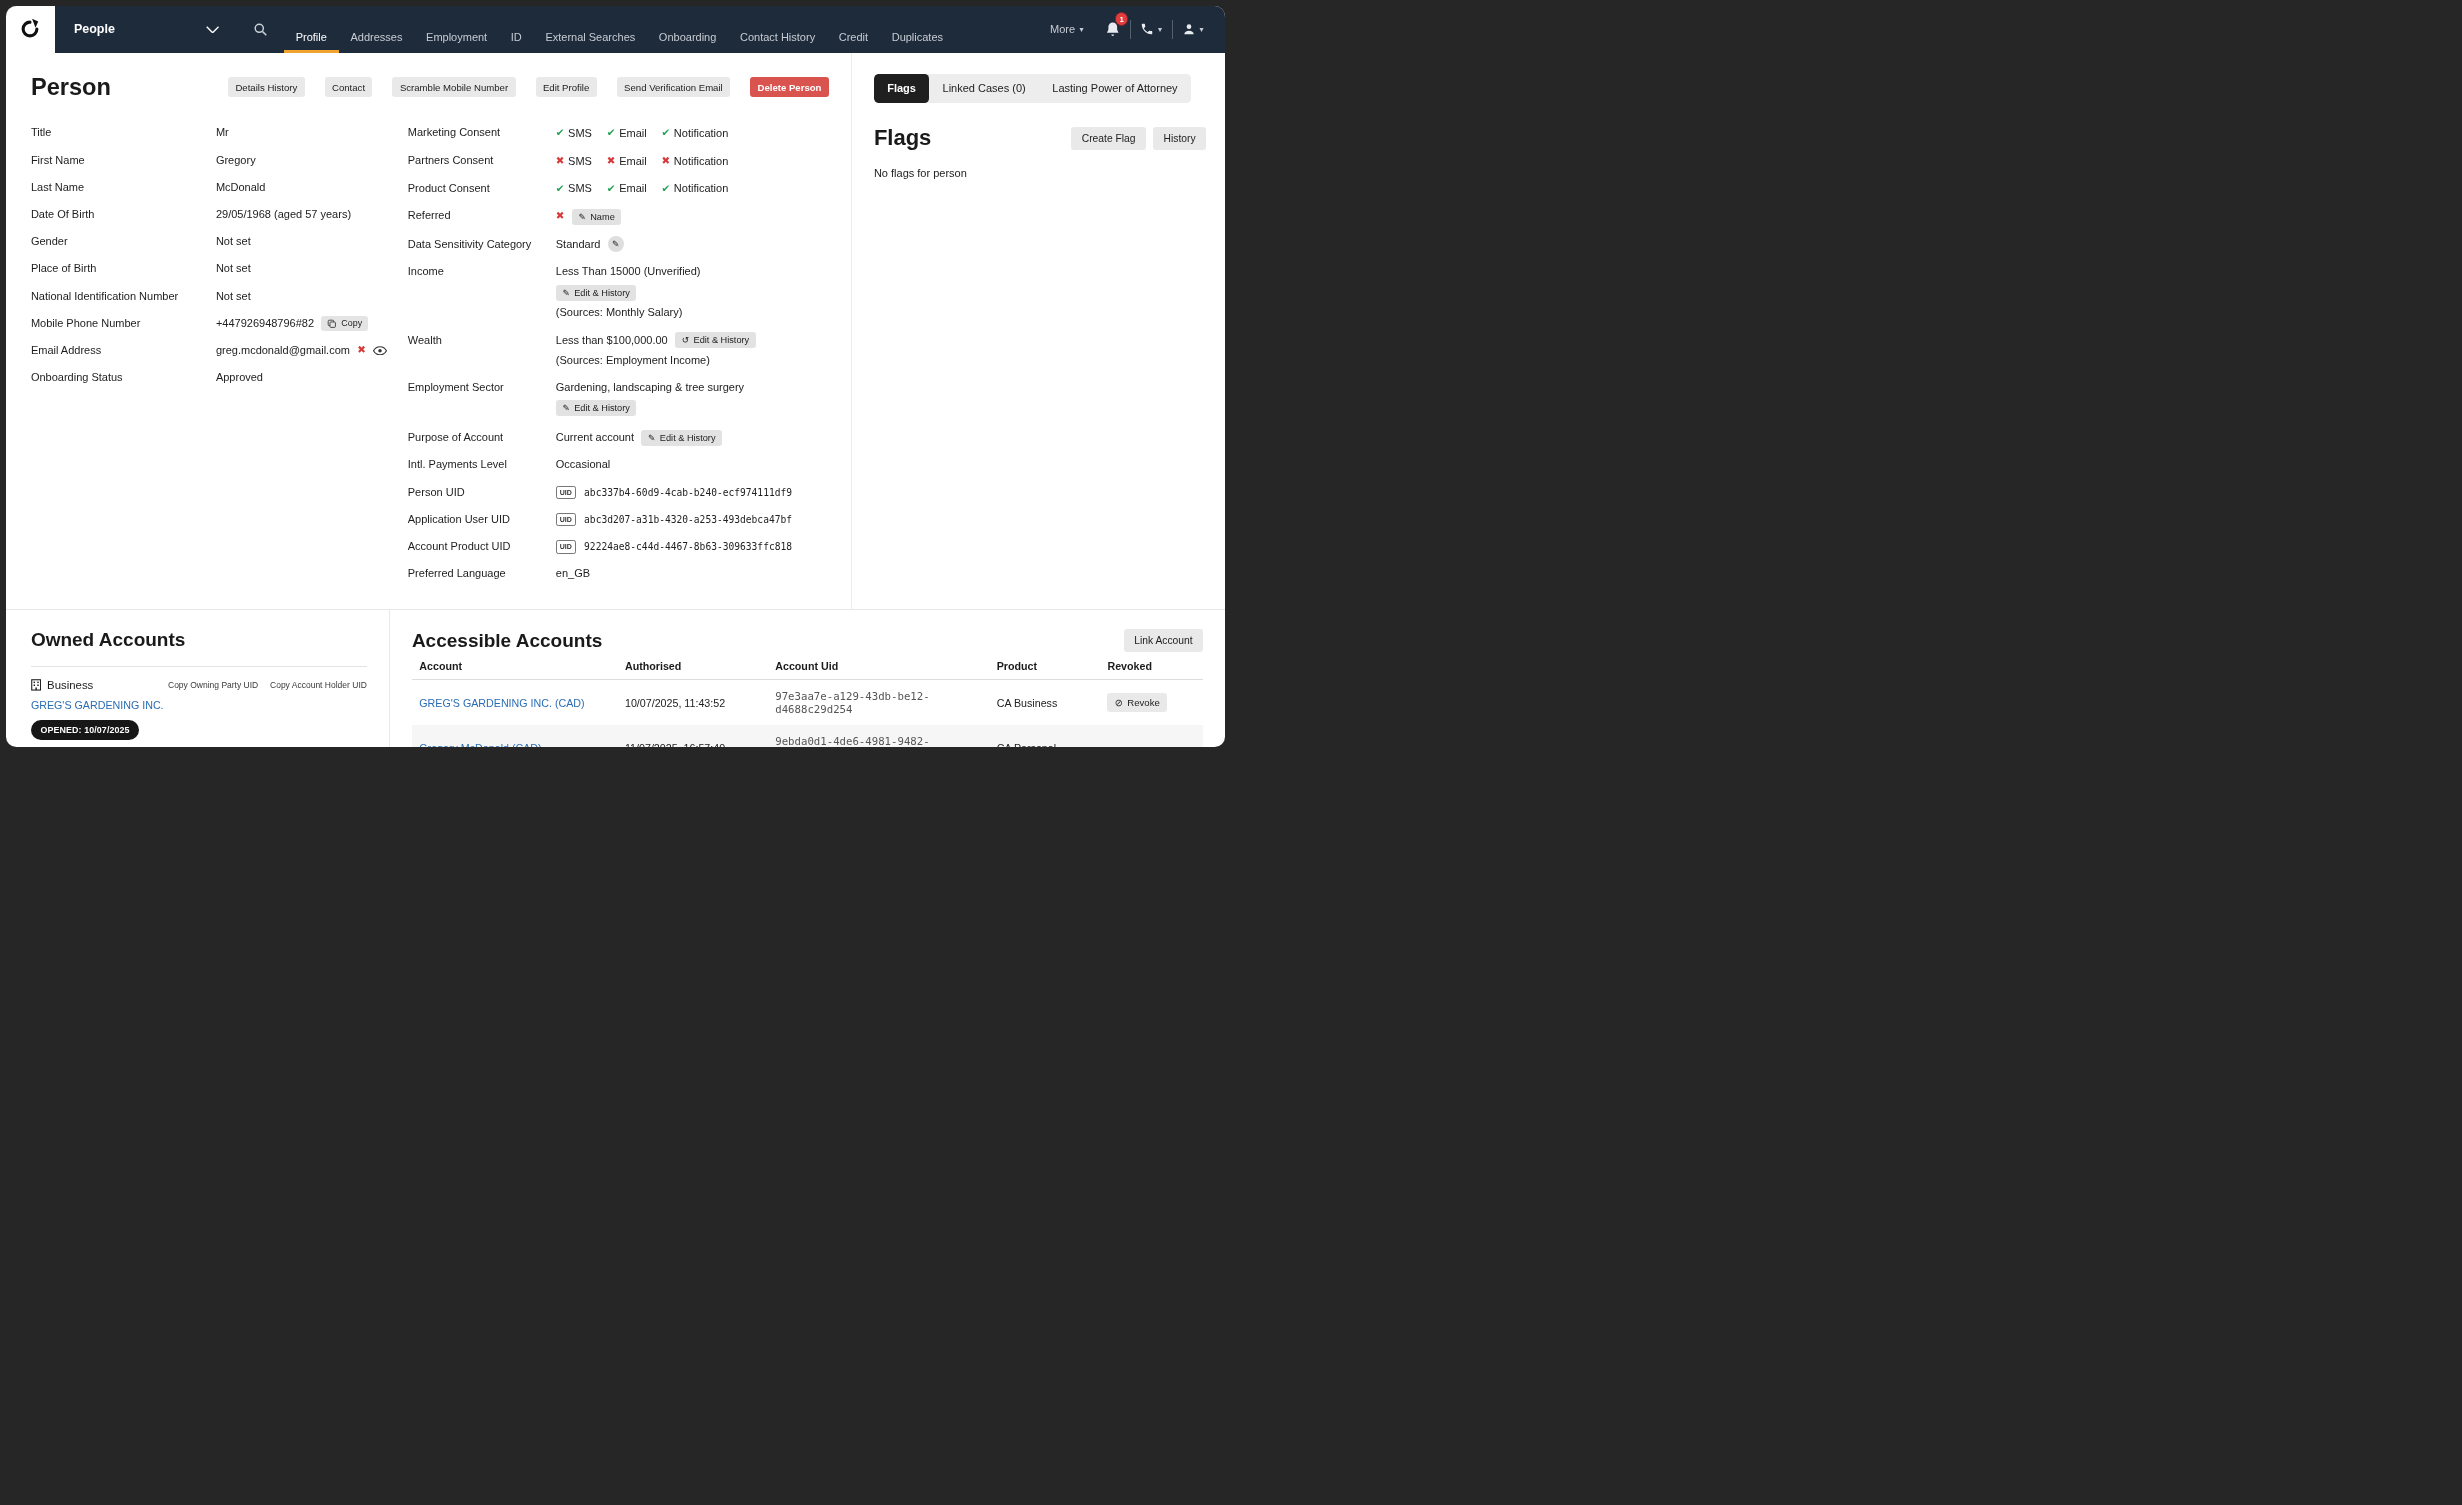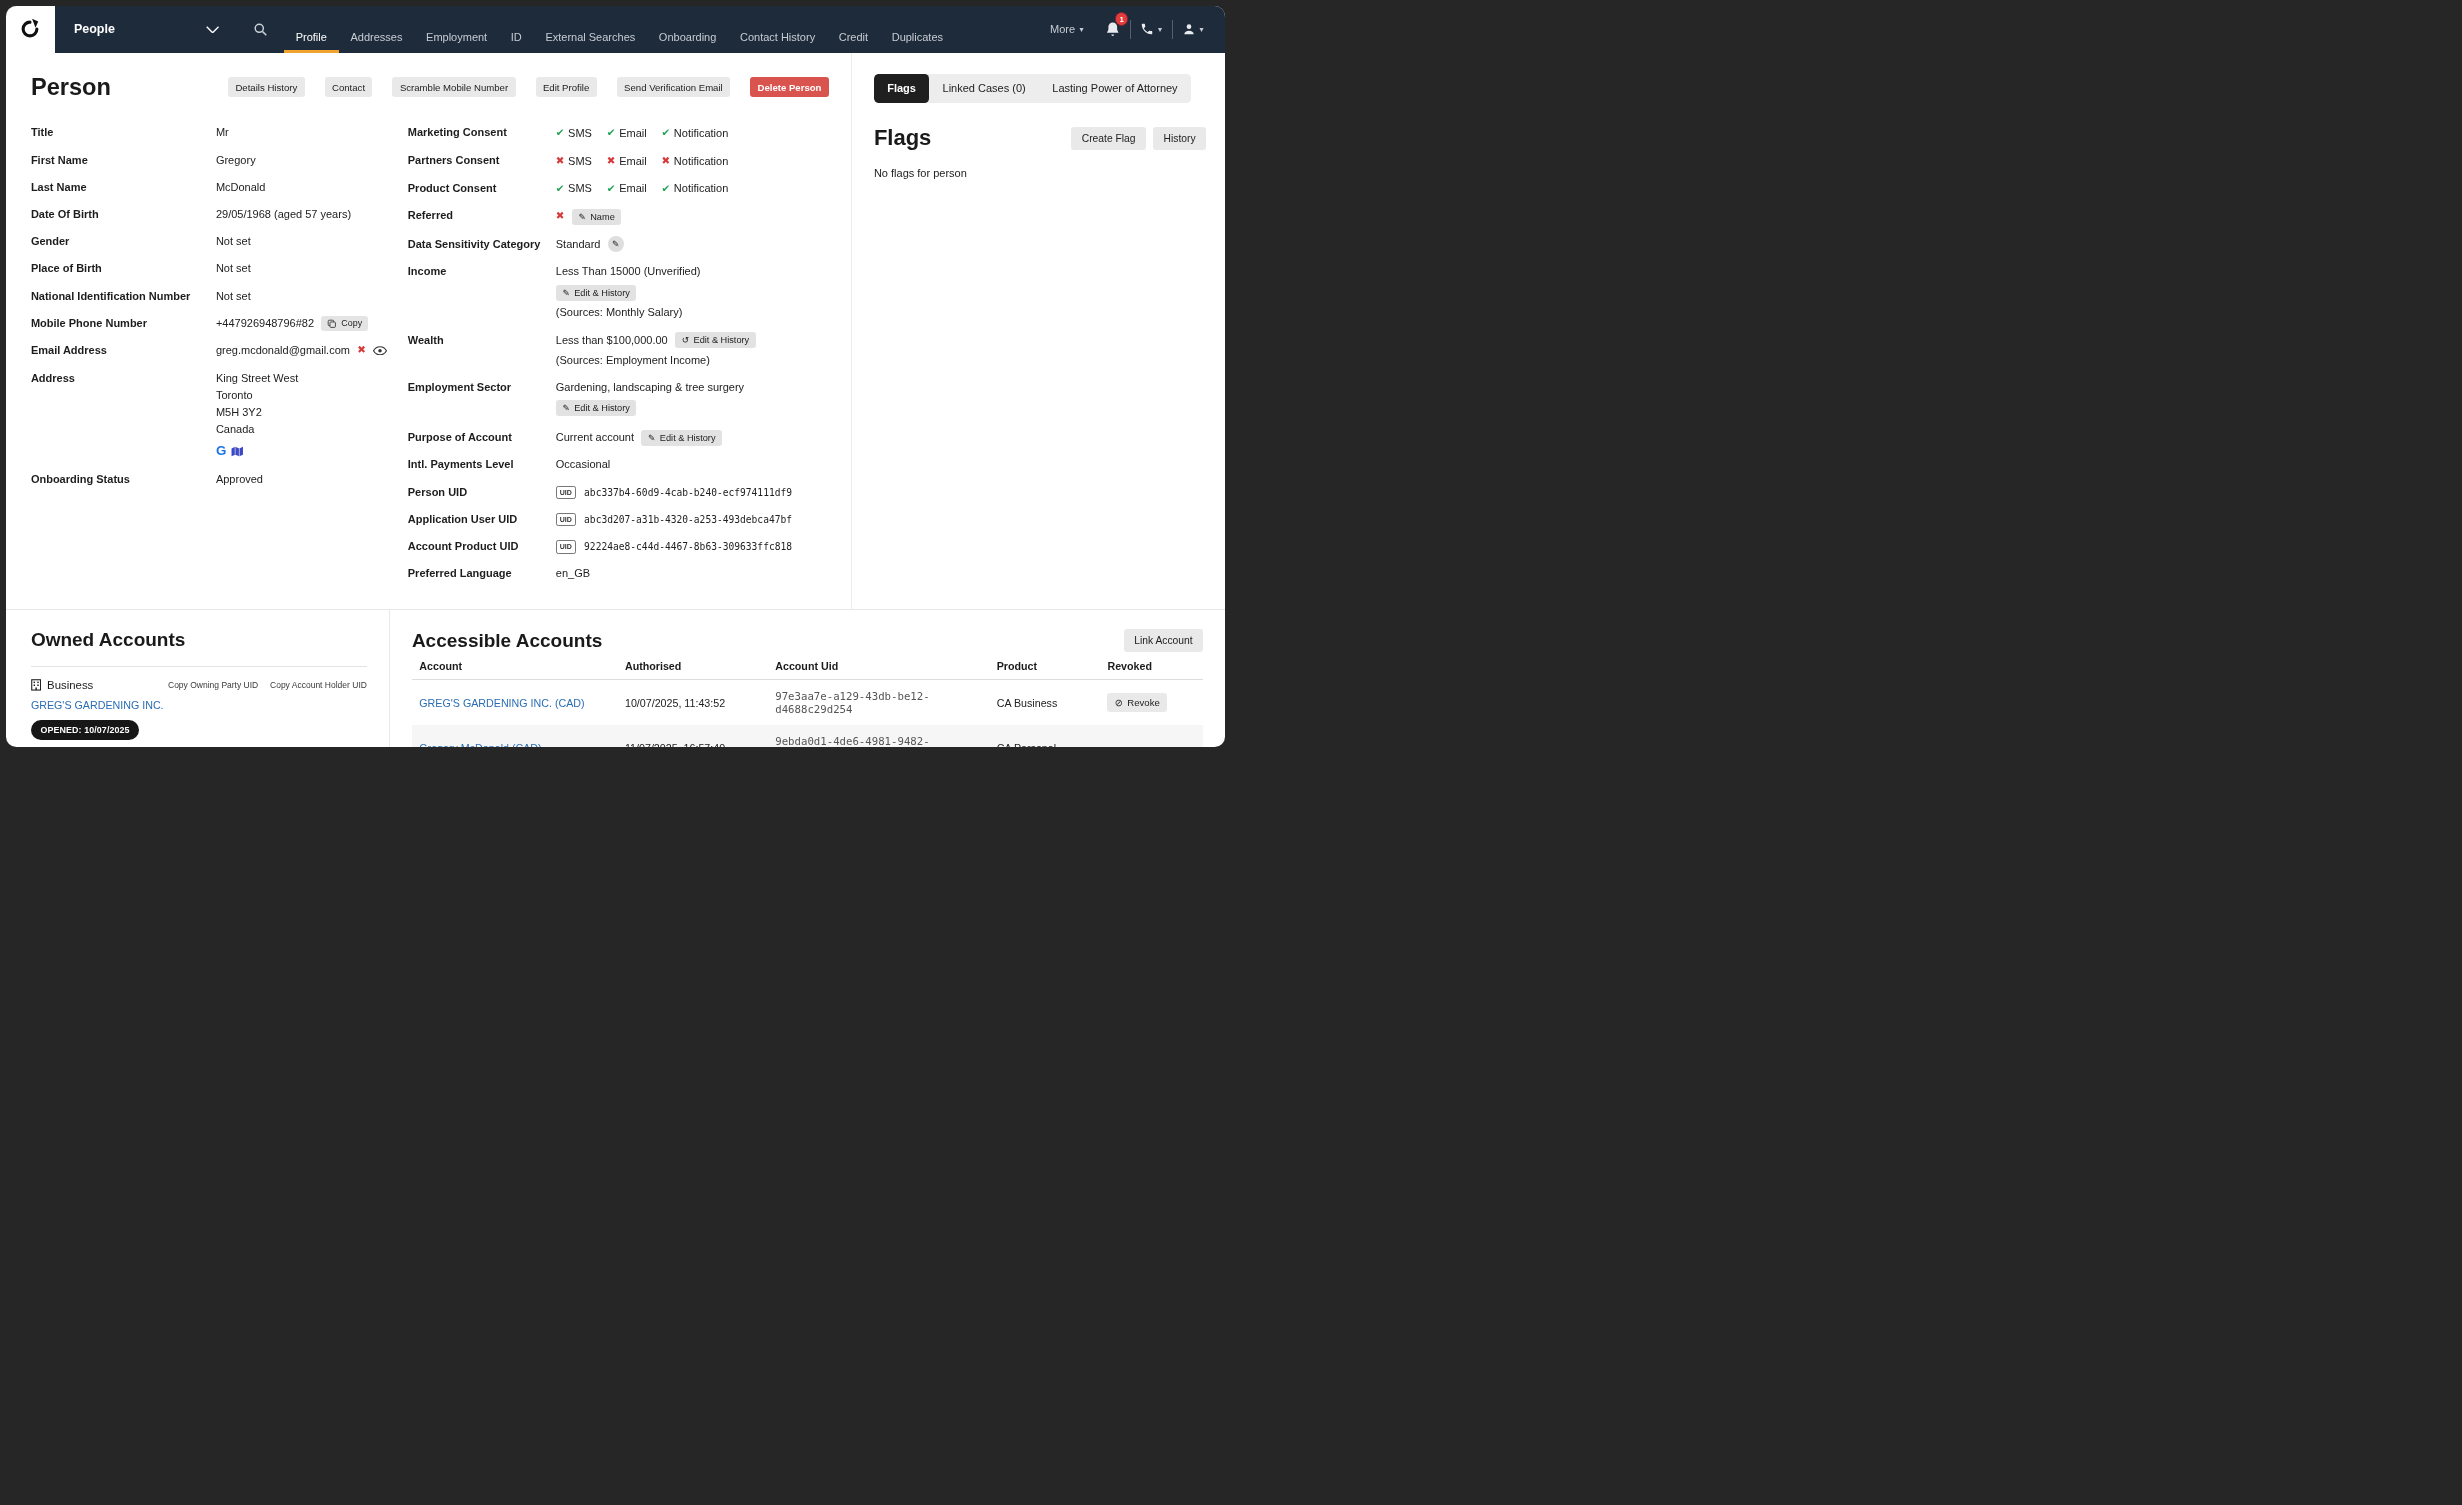--- a/index.html
+++ b/index.html
@@ -90,21 +90,21 @@
 
   
   .person-header { display: flex; align-items: center; justify-content: space-between; margin-bottom: 19px; }
   .person-header h1 { font-size: 23.6px; font-weight: 700; color: #1a1a1a; }
   .person-actions { display: flex; gap: 20px; align-items: center; }
 
   .fields { display: grid; grid-template-columns: 368px 1fr; column-gap: 8.9px; align-items: start; }
   .fcol { display: flex; flex-direction: column; }
   .frow { display: grid; grid-template-columns: 185px 1fr; padding: 5.9px 0; font-size: 11px; align-items: baseline; }
   .frow.mid { grid-template-columns: 148px 1fr; }
-  .flabel { font-weight: 700; color: #1d1d1d; padding-right: 6px; }
+  .flabel { font-weight: 400; color: #1d1d1d; padding-right: 6px; }
   .fvalue { color: #222; line-height: 1.4; }
   .inline { display: flex; align-items: center; gap: 7.4px; flex-wrap: wrap; }
   .ok { color: #23a353; font-size: 10.3px; }
   .no { color: #d63a3a; font-size: 10.3px; }
   .consent-group { display: inline-flex; align-items: center; gap: 3.7px; margin-right: 11.8px; font-size: 11px; }
   .sources { margin-top: 4.4px; color: #222; }
   .btn-line { margin: 5.2px 0 1.5px 0; }
   .addr-line { line-height: 1.55; }
   .map-icons { display: flex; align-items: center; gap: 5.2px; margin-top: 3.7px; }
   .g-glyph { color: #1a73e8; font-weight: 700; font-size: 13.3px; cursor: pointer; }
@@ -297,36 +297,20 @@
           </div>
           <div class="frow">
             <span class="flabel">Email Address</span>
             <span class="fvalue inline">
               <span>greg.mcdonald@gmail.com</span>
               <span class="no">✖</span>
               <svg width="14" height="9.6" viewBox="0 0 24 16">
                 <path d="M12 1C7 1 3 4 1 8c2 4 6 7 11 7s9-3 11-7c-2-4-6-7-11-7z" fill="none" stroke="#333" stroke-width="2"></path>
                 <circle cx="12" cy="8" r="3" fill="#333"></circle>
               </svg>
-            </span>
-          </div>
-          <div class="frow">
-            <span class="flabel">Address</span>
-            <span class="fvalue">
-              <div class="addr-line">King Street West</div>
-              <div class="addr-line">Toronto</div>
-              <div class="addr-line">M5H 3Y2</div>
-              <div class="addr-line">Canada</div>
-              <div class="map-icons">
-                <span class="g-glyph">G</span>
-                <svg width="12.5" height="11" viewBox="0 0 24 20">
-                  <path d="M1 4l7-3 8 3 7-3v15l-7 3-8-3-7 3z" fill="#3d49c4"></path>
-                  <path d="M8 1v15M16 4v15" stroke="#fff" stroke-width="1.2" fill="none"></path>
-                </svg>
-              </div>
             </span>
           </div>
           <div class="frow">
             <span class="flabel">Onboarding Status</span>
             <span class="fvalue">Approved</span>
           </div>
         </div>
 
         <div class="fcol">
           <div class="frow mid">

